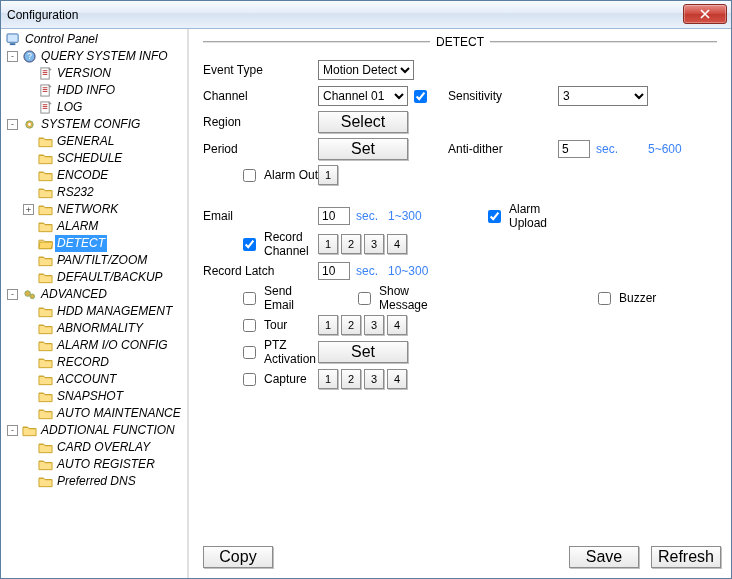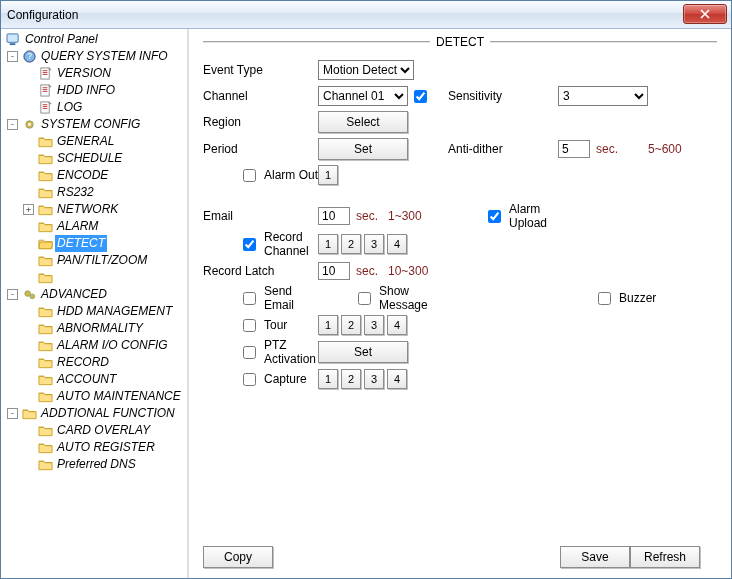--- a/index.html
+++ b/index.html
@@ -108,41 +108,41 @@
     min-width:90px;
   }
   input.winnum {
     height:18px; width:32px; font-size:12px; font-family:inherit;
     border:1px solid #888; padding:0 3px; background:#fff;
   }
   .btn {
     height:22px; min-width:70px;
     background: linear-gradient(to bottom,#fdfdfd,#e8e8e8);
     border:1px solid #8c8c8c;
-    font-size:12px; font-family:inherit;
+    font-size:16px; font-family:inherit;
     cursor:pointer;
     box-shadow: 1px 1px 0 #c0c0c0;
   }
   .btn.wide { min-width:90px; }
   .numbtns { display:flex; gap:3px; }
   .numbtn {
     width:20px; height:20px;
     border:1px solid #8c8c8c;
     background:linear-gradient(to bottom,#fdfdfd,#e8e8e8);
     font-size:11px;
     cursor:pointer;
     box-shadow: 1px 1px 0 #c0c0c0;
     padding:0;
   }
   .sep { height:1px; }
   .spacer { height:14px; }
-  .hint { color:#7f1d1d; margin-left:6px; }
+  .hint { color:#3b82f6; margin-left:6px; }
 
   .bottombar {
-    position:absolute; left:14px; right:31px; bottom:10px;
+    position:absolute; left:14px; right:10px; bottom:10px;
     display:flex; align-items:center;
   }
   .bottombar .gap { flex:1; }
 </style>
 </head>
 <body>
 
 <div class="titlebar">
   <span class="title">Configuration</span>
   <div class="closebtn">
@@ -319,20 +319,21 @@
                     </div>
                   </li>
                   <li>
                     <div class="row depth2">
                       <span class="icn">
                         <svg viewBox="0 0 16 13">
                           <path d="M1 3 h5 l1.5 1.5 H15 V12 H1 Z" fill="#ffe08a" stroke="#c9a227"></path>
                           <path d="M1 3 h5 l1.5 1.5 H15" fill="none" stroke="#c9a227"></path>
                         </svg>
                       </span>
+                      <span class="lbl">DEFAULT/BACKUP</span>
                     </div>
                   </li>
                 </ul>
               </li>
               <li>
                 <div class="row depth1">
                   <span class="exp">-</span>
                   <span class="icn">
                     <svg viewBox="0 0 14 14">
                       <circle cx="5" cy="6" r="3" fill="#d9b24a" stroke="#8a6"></circle>
@@ -398,20 +399,31 @@
                     </div>
                   </li>
                   <li>
                     <div class="row depth2">
                       <span class="icn">
                         <svg viewBox="0 0 16 13">
                           <path d="M1 3 h5 l1.5 1.5 H15 V12 H1 Z" fill="#ffe08a" stroke="#c9a227"></path>
                           <path d="M1 3 h5 l1.5 1.5 H15" fill="none" stroke="#c9a227"></path>
                         </svg>
                       </span>
+                      <span class="lbl">SNAPSHOT</span>
+                    </div>
+                  </li>
+                  <li>
+                    <div class="row depth2">
+                      <span class="icn">
+                        <svg viewBox="0 0 16 13">
+                          <path d="M1 3 h5 l1.5 1.5 H15 V12 H1 Z" fill="#ffe08a" stroke="#c9a227"></path>
+                          <path d="M1 3 h5 l1.5 1.5 H15" fill="none" stroke="#c9a227"></path>
+                        </svg>
+                      </span>
                       <span class="lbl">AUTO MAINTENANCE</span>
                     </div>
                   </li>
                 </ul>
               </li>
               <li>
                 <div class="row depth1">
                   <span class="exp">-</span>
                   <span class="icn">
                     <svg viewBox="0 0 16 13">
@@ -655,17 +667,17 @@
           <button class="numbtn">3</button>
           <button class="numbtn">4</button>
         </div>
       </div>
     </div>
 
     <div class="bottombar">
       <button class="btn">Copy</button>
       <div class="gap"></div>
       <button class="btn">Save</button>
-      <button class="btn" style="">Refresh</button>
+      <button class="btn" style="margin-left:12px">Refresh</button>
     </div>
 
   </div>
 </div>
 
 </body></html>

